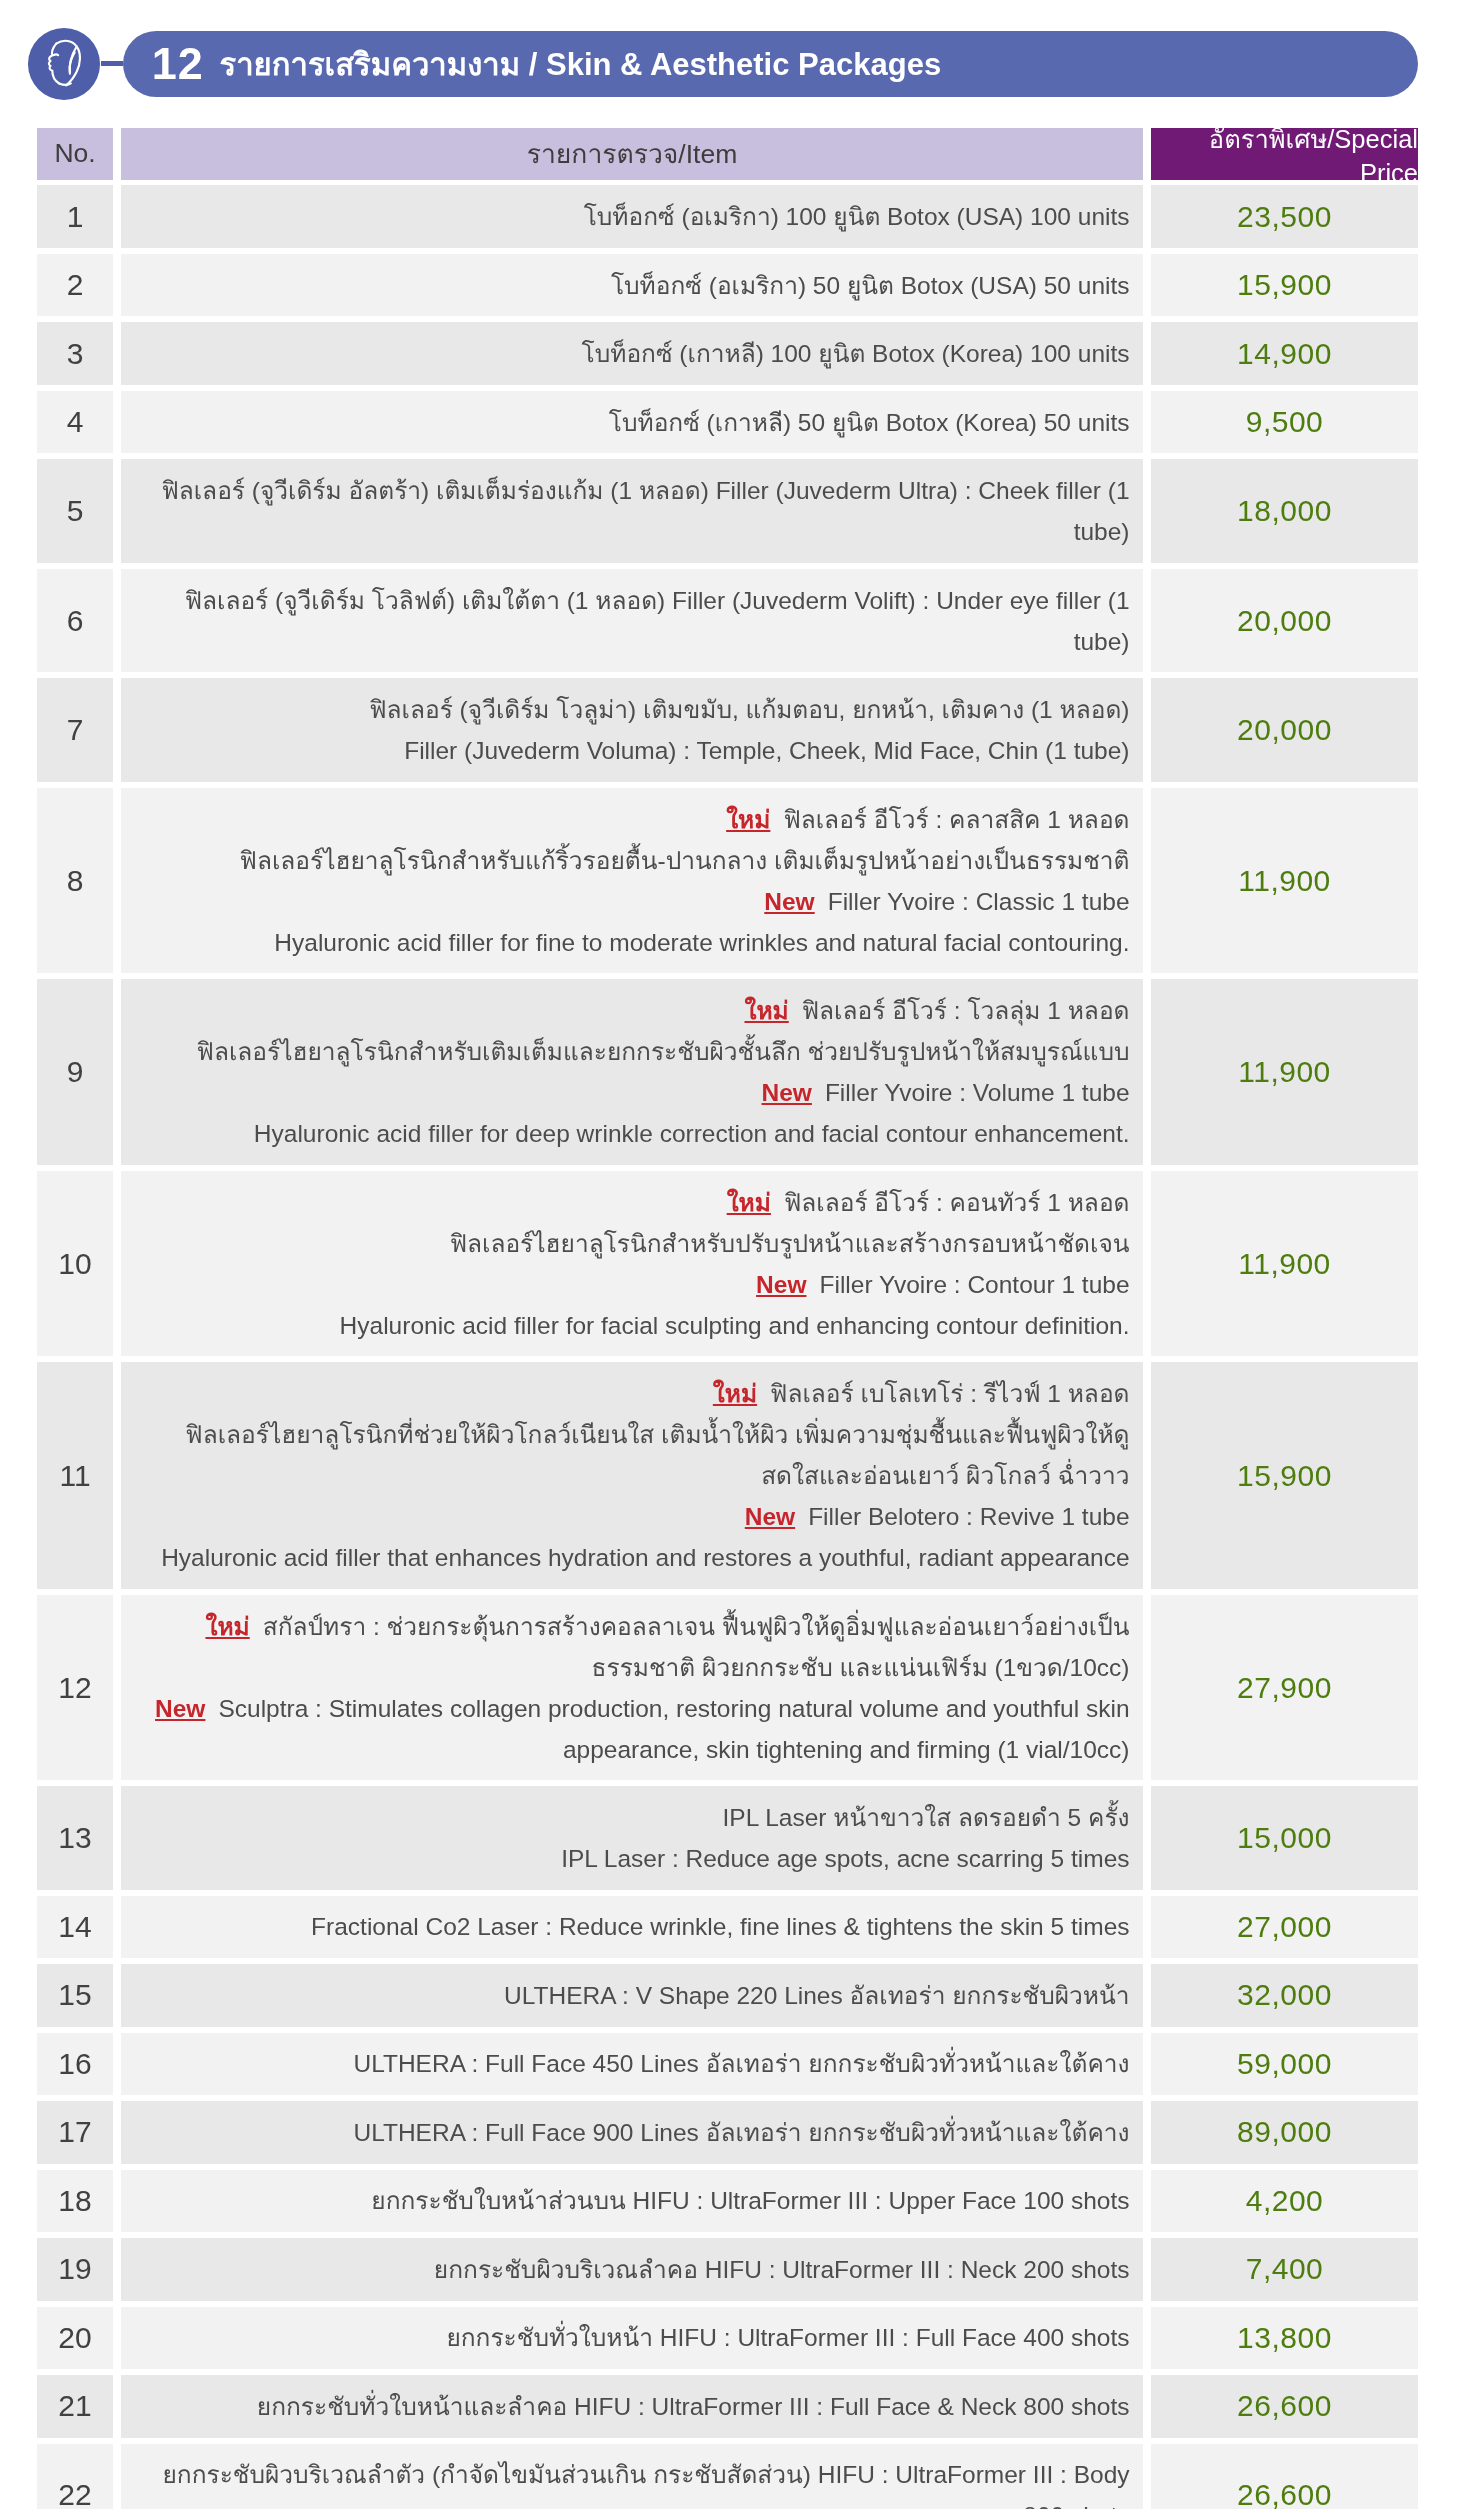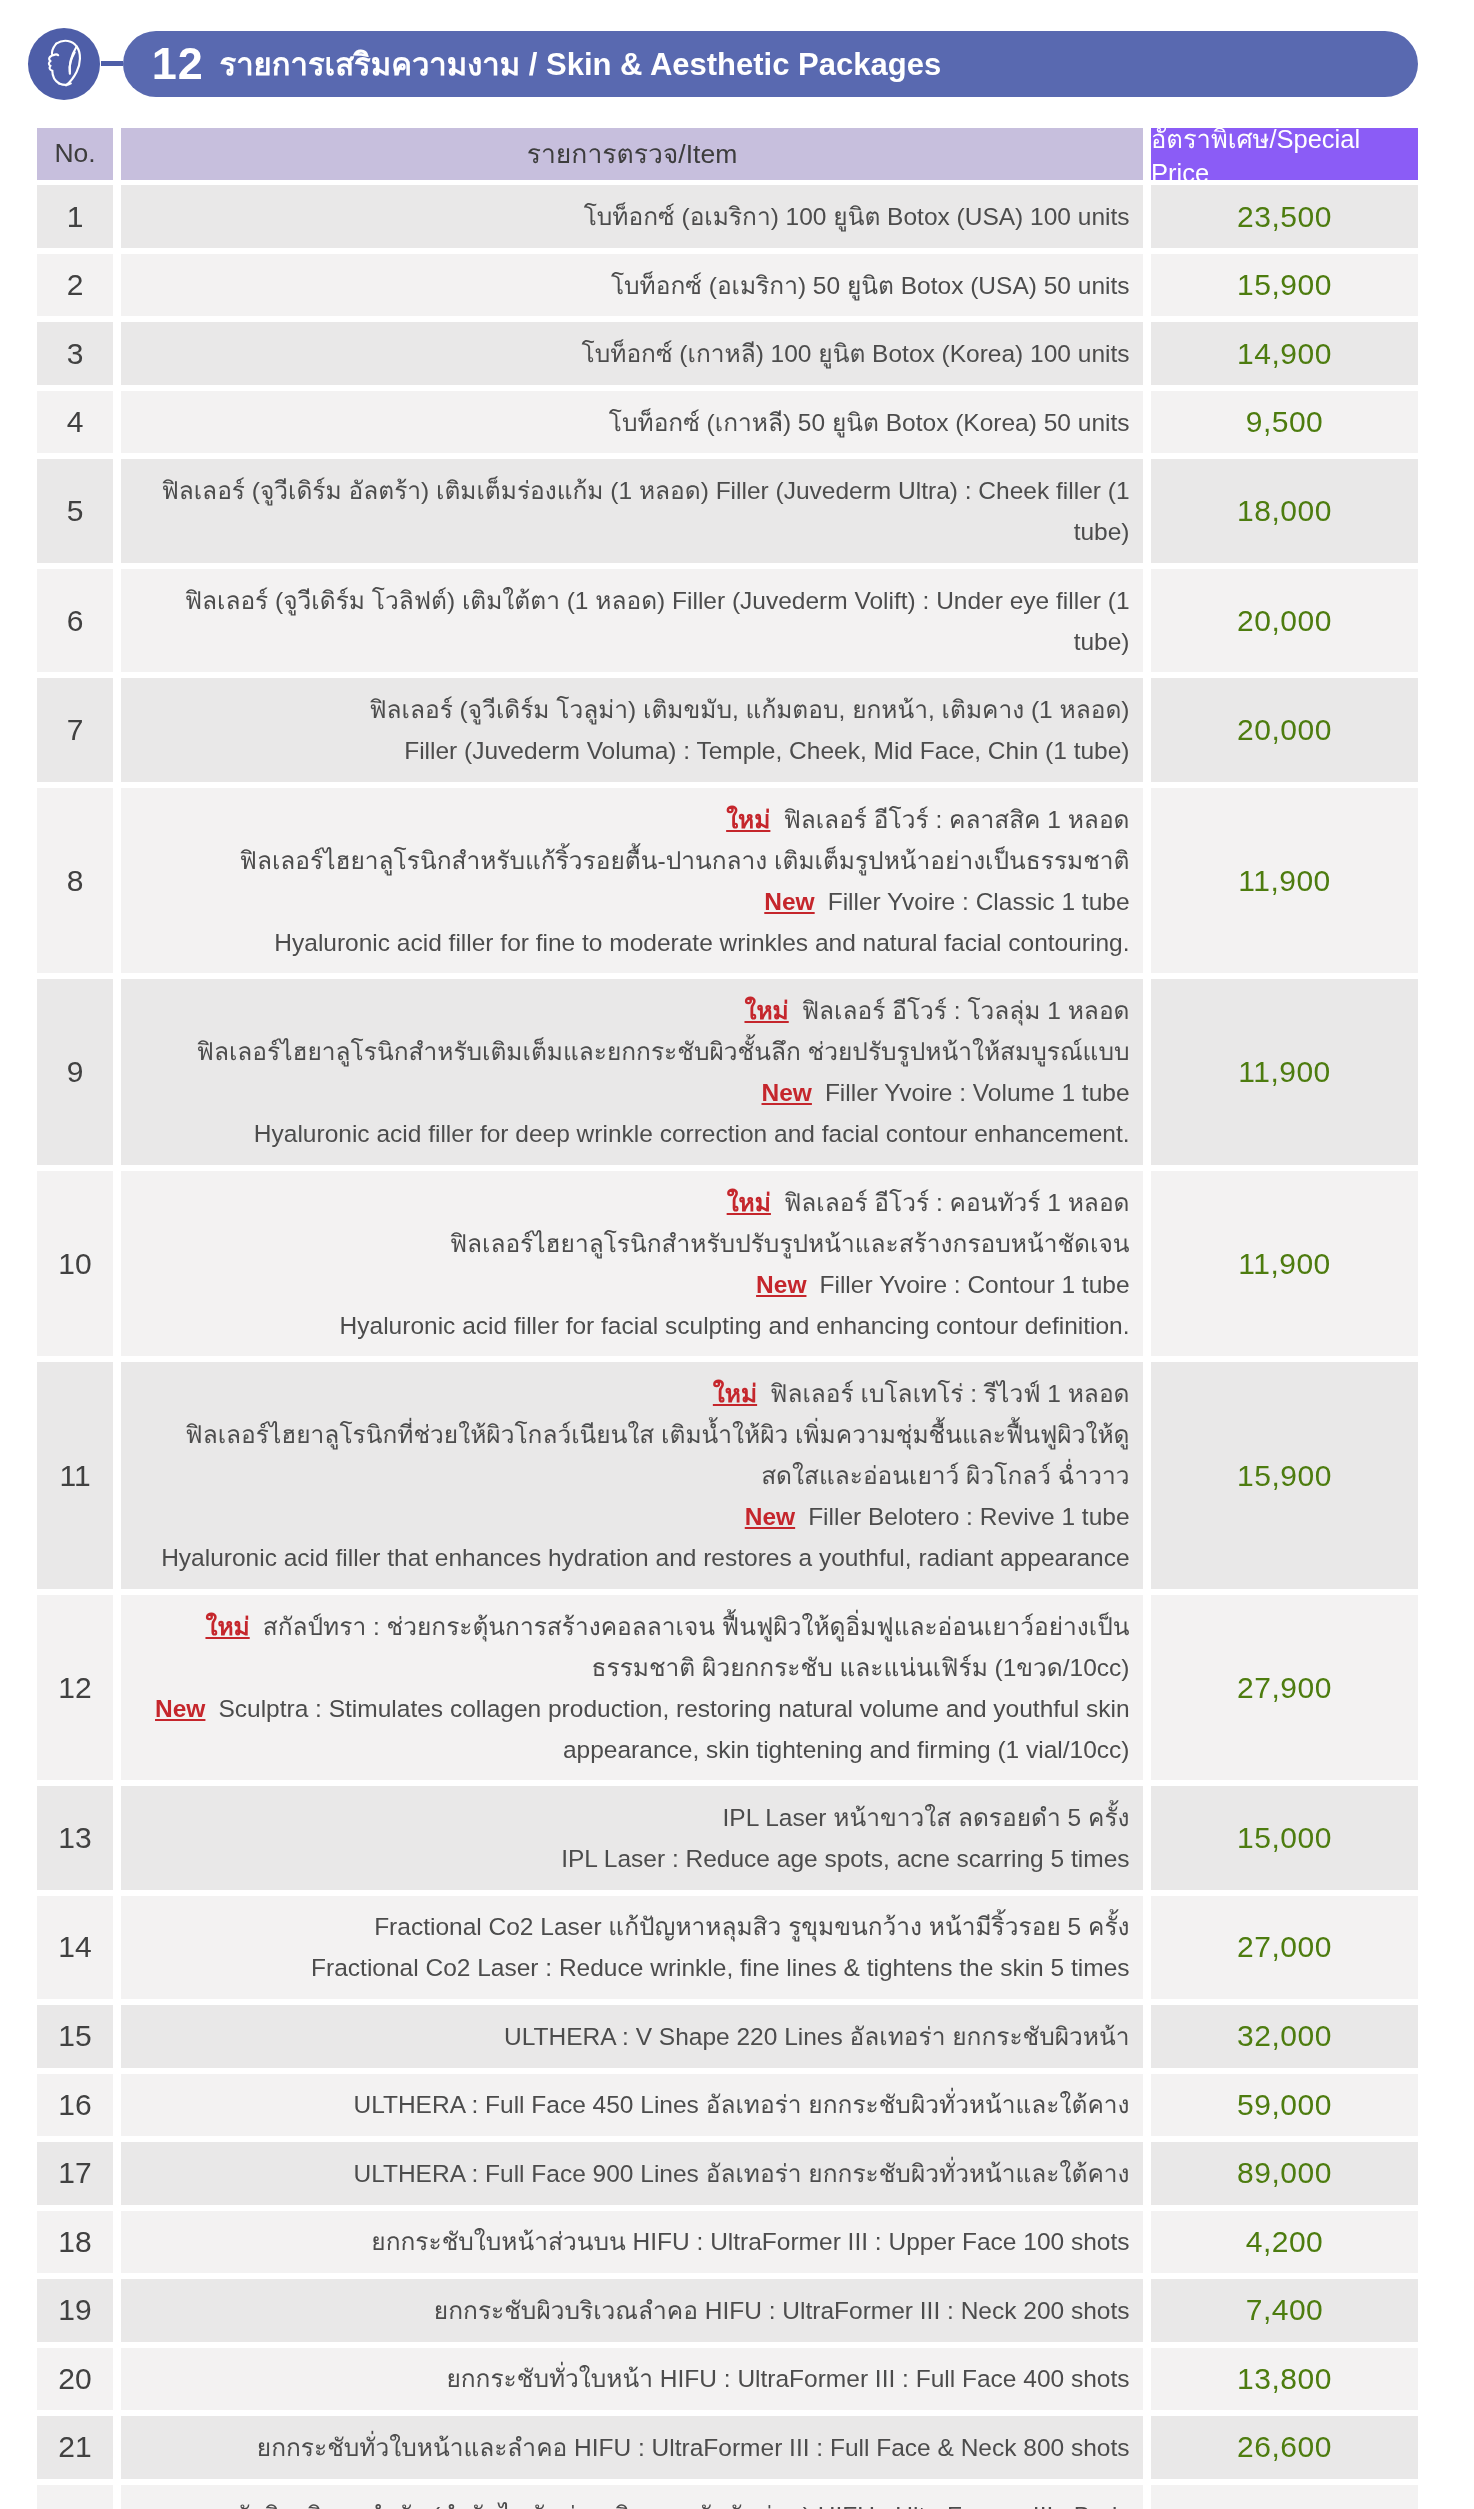--- a/index.html
+++ b/index.html
@@ -31,21 +31,21 @@
 
   .col-no    { width:76px;  flex:0 0 76px; }
   .col-item  { flex:1; min-width:0; }
   .col-price { width:267px; flex:0 0 267px; }
 
   .th {
     height:52px; display:flex; align-items:center; justify-content:center;
     font-size:26.5px;
   }
   .th-plain { background:#c7bfdd; color:#3d3d3d; }
-  .th-price { background:#8b5cf6; color:#ffffff; font-size:25.5px; }
+  .th-price { background:#701a75; color:#ffffff; font-size:25.5px;text-align:right; }
 
   .row .col-no {
     display:flex; align-items:center; justify-content:center;
     font-size:30px; color:#414141;
   }
   .row .col-item { padding:10.8px 13.7px 10.8px 19.6px; box-sizing:border-box; }
   .row .col-price {
     display:flex; align-items:center; justify-content:center;
     font-size:30px; color:#4d7c0f; letter-spacing:0.5px;
   }
@@ -235,21 +235,20 @@
           <div class="line">IPL Laser : Reduce age spots, acne scarring 5 times</div>
         </div>
     <div class="gapc"></div>
     <div class="col-price">15,000</div>
   </div>
 
   <div class="row even">
     <div class="col-no">14</div>
     <div class="gapc"></div>
     <div class="col-item lines">
-          <div class="line">Fractional Co2 Laser แก้ปัญหาหลุมสิว รูขุมขนกว้าง หน้ามีริ้วรอย 5 ครั้ง</div>
           <div class="line">Fractional Co2 Laser : Reduce wrinkle, fine lines &amp; tightens the skin 5 times</div>
         </div>
     <div class="gapc"></div>
     <div class="col-price">27,000</div>
   </div>
 
   <div class="row odd">
     <div class="col-no">15</div>
     <div class="gapc"></div>
     <div class="col-item lines">

